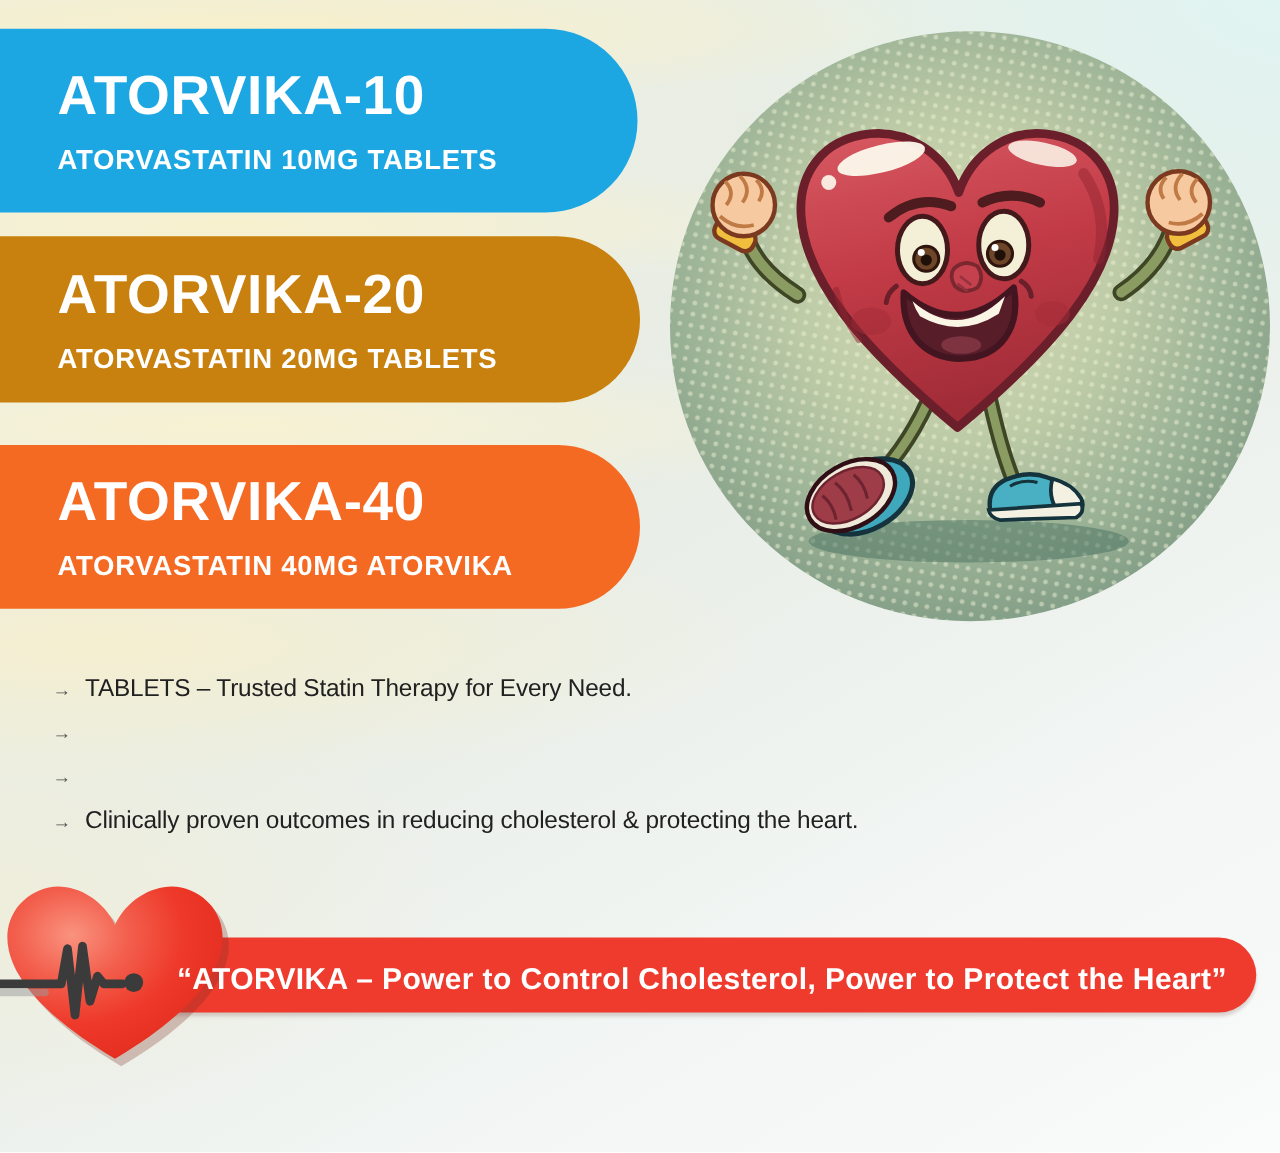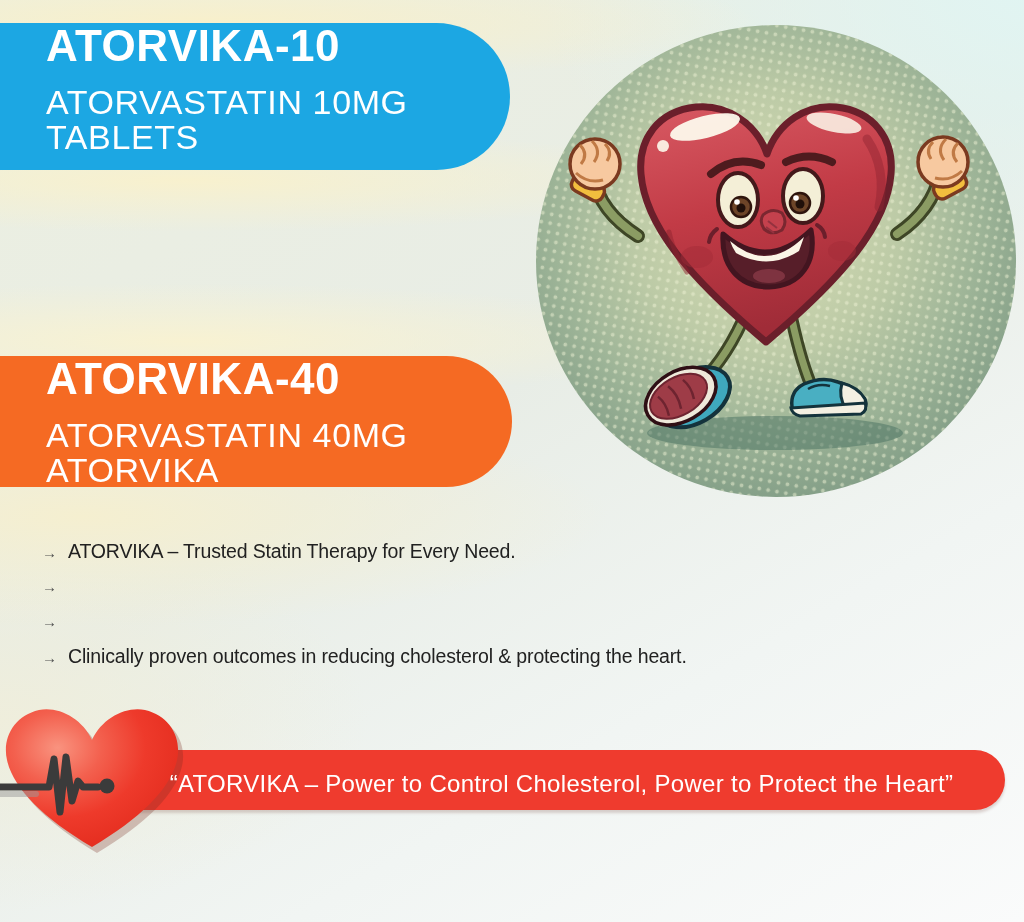--- a/index.html
+++ b/index.html
@@ -10,28 +10,28 @@
       radial-gradient(560px 60px at 20% 2.5%, #F8F0CB 0%, rgba(248,240,203,0) 100%),
       radial-gradient(520px 52px at 18% 19.5%, #F8F1CE 0%, rgba(248,241,206,0) 100%),
       radial-gradient(520px 58px at 18% 37%, #F8F2D2 0%, rgba(248,242,210,0) 100%),
       radial-gradient(620px 130px at 8% 56%, #F5EFD0 0%, rgba(245,239,208,0) 85%),
       radial-gradient(460px 240px at 0% 78%, rgba(240,238,218,.85) 0%, rgba(240,238,218,0) 80%),
       radial-gradient(760px 460px at 103% -2%, #E0F5F3 0%, rgba(224,245,243,0) 68%),
       linear-gradient(150deg, #ECEFE0 0%, #E8EDE6 45%, #F1F5F3 72%, #FAFBFB 100%);
   }
   
   .banner{
-    position:absolute;left:0;display:flex;flex-direction:column;
+    position:absolute;left:0;display:flex;flex-direction:column;justify-content:center;
     padding-left:46px;box-sizing:border-box;color:#fff;
   }
   .banner .banner-title{
     margin:0;font-size:44px;font-weight:700;letter-spacing:.5px;line-height:1.04;
   }
   .banner .banner-sub{
-    margin:16px 0 0 0;font-size:34px;font-weight:400;letter-spacing:.6px;line-height:1.05;
+    margin:16px 0 0 0;font-size:22px;font-weight:700;letter-spacing:.6px;line-height:1.05;
   }
   .b1{top:23px;width:510px;height:147px;background:#1CA7E3;border-radius:0 74px 74px 0;}
   .b2{top:189px;width:512px;height:133px;background:#C8800E;border-radius:0 67px 67px 0;}
   .b3{top:356px;width:512px;height:131px;background:#F56A23;border-radius:0 66px 66px 0;}
   
   .mascot{position:absolute;left:535px;top:24px;width:482px;height:474px;margin:0;z-index:1;}
   .mascot svg{display:block;width:100%;height:100%;}
   
   .bullets{position:absolute;left:42px;top:534px;margin:0;padding:0;list-style:none;z-index:2;}
   .bullets li{display:flex;align-items:baseline;gap:11px;height:35px;line-height:35px;}
@@ -40,31 +40,35 @@
   
   .tagline-band{
     position:absolute;left:118px;top:750px;width:887px;height:60px;background:#EF3B2E;
     border-radius:0 30px 30px 0;z-index:3;box-shadow:0 3px 3px rgba(110,60,50,.22);
   }
   .ecg-heart{position:absolute;left:0;top:700px;width:185px;height:162px;margin:0;z-index:4;}
   .ecg-heart svg{display:block;width:100%;height:100%;}
   .tagline-text{
     position:absolute;left:118px;top:750px;width:887px;height:68px;z-index:5;
     display:flex;align-items:center;justify-content:center;
-    color:#fff;font-size:24px;font-weight:400;letter-spacing:.3px;white-space:nowrap;
+    color:#fff;font-size:24px;font-weight:700;letter-spacing:.3px;white-space:nowrap;
   }
 </style>
 </head>
 <body>
 
 <div class="poster">
 
   <section class="banner b1">
     <h1 class="banner-title">ATORVIKA-10</h1>
     <p class="banner-sub">ATORVASTATIN 10MG TABLETS</p>
+  </section>
+  <section class="banner b2">
+    <h1 class="banner-title">ATORVIKA-20</h1>
+    <p class="banner-sub">ATORVASTATIN 20MG TABLETS</p>
   </section>
   <section class="banner b3">
     <h1 class="banner-title">ATORVIKA-40</h1>
     <p class="banner-sub">ATORVASTATIN 40MG ATORVIKA</p>
   </section>
 
   <figure class="mascot">
     <svg viewBox="0 0 482 474">
       <defs>
         <radialGradient id="mg" cx="48%" cy="42%" r="62%">
@@ -160,21 +164,21 @@
         <ellipse cx="234" cy="252" rx="16" ry="7" fill="#7E3340"></ellipse>
         <path d="M182,205 q-7,5 -8,13" stroke="#6B1F2B" stroke-width="4" fill="none" stroke-linecap="round"></path>
         <path d="M282,201 q7,4 8,12" stroke="#6B1F2B" stroke-width="4" fill="none" stroke-linecap="round"></path>
       </g>
     </svg>
   </figure>
 
   <ul class="bullets">
     <li>
       <span class="arrow">→</span>
-      <span class="btext">ATORVIKA – Trusted Statin Therapy for Every Need.</span>
+      <span class="btext">TABLETS – Trusted Statin Therapy for Every Need.</span>
     </li>
     <li>
       <span class="arrow">→</span>
     </li>
     <li>
       <span class="arrow">→</span>
     </li>
     <li>
       <span class="arrow">→</span>
       <span class="btext">Clinically proven outcomes in reducing cholesterol &amp; protecting the heart.</span>

